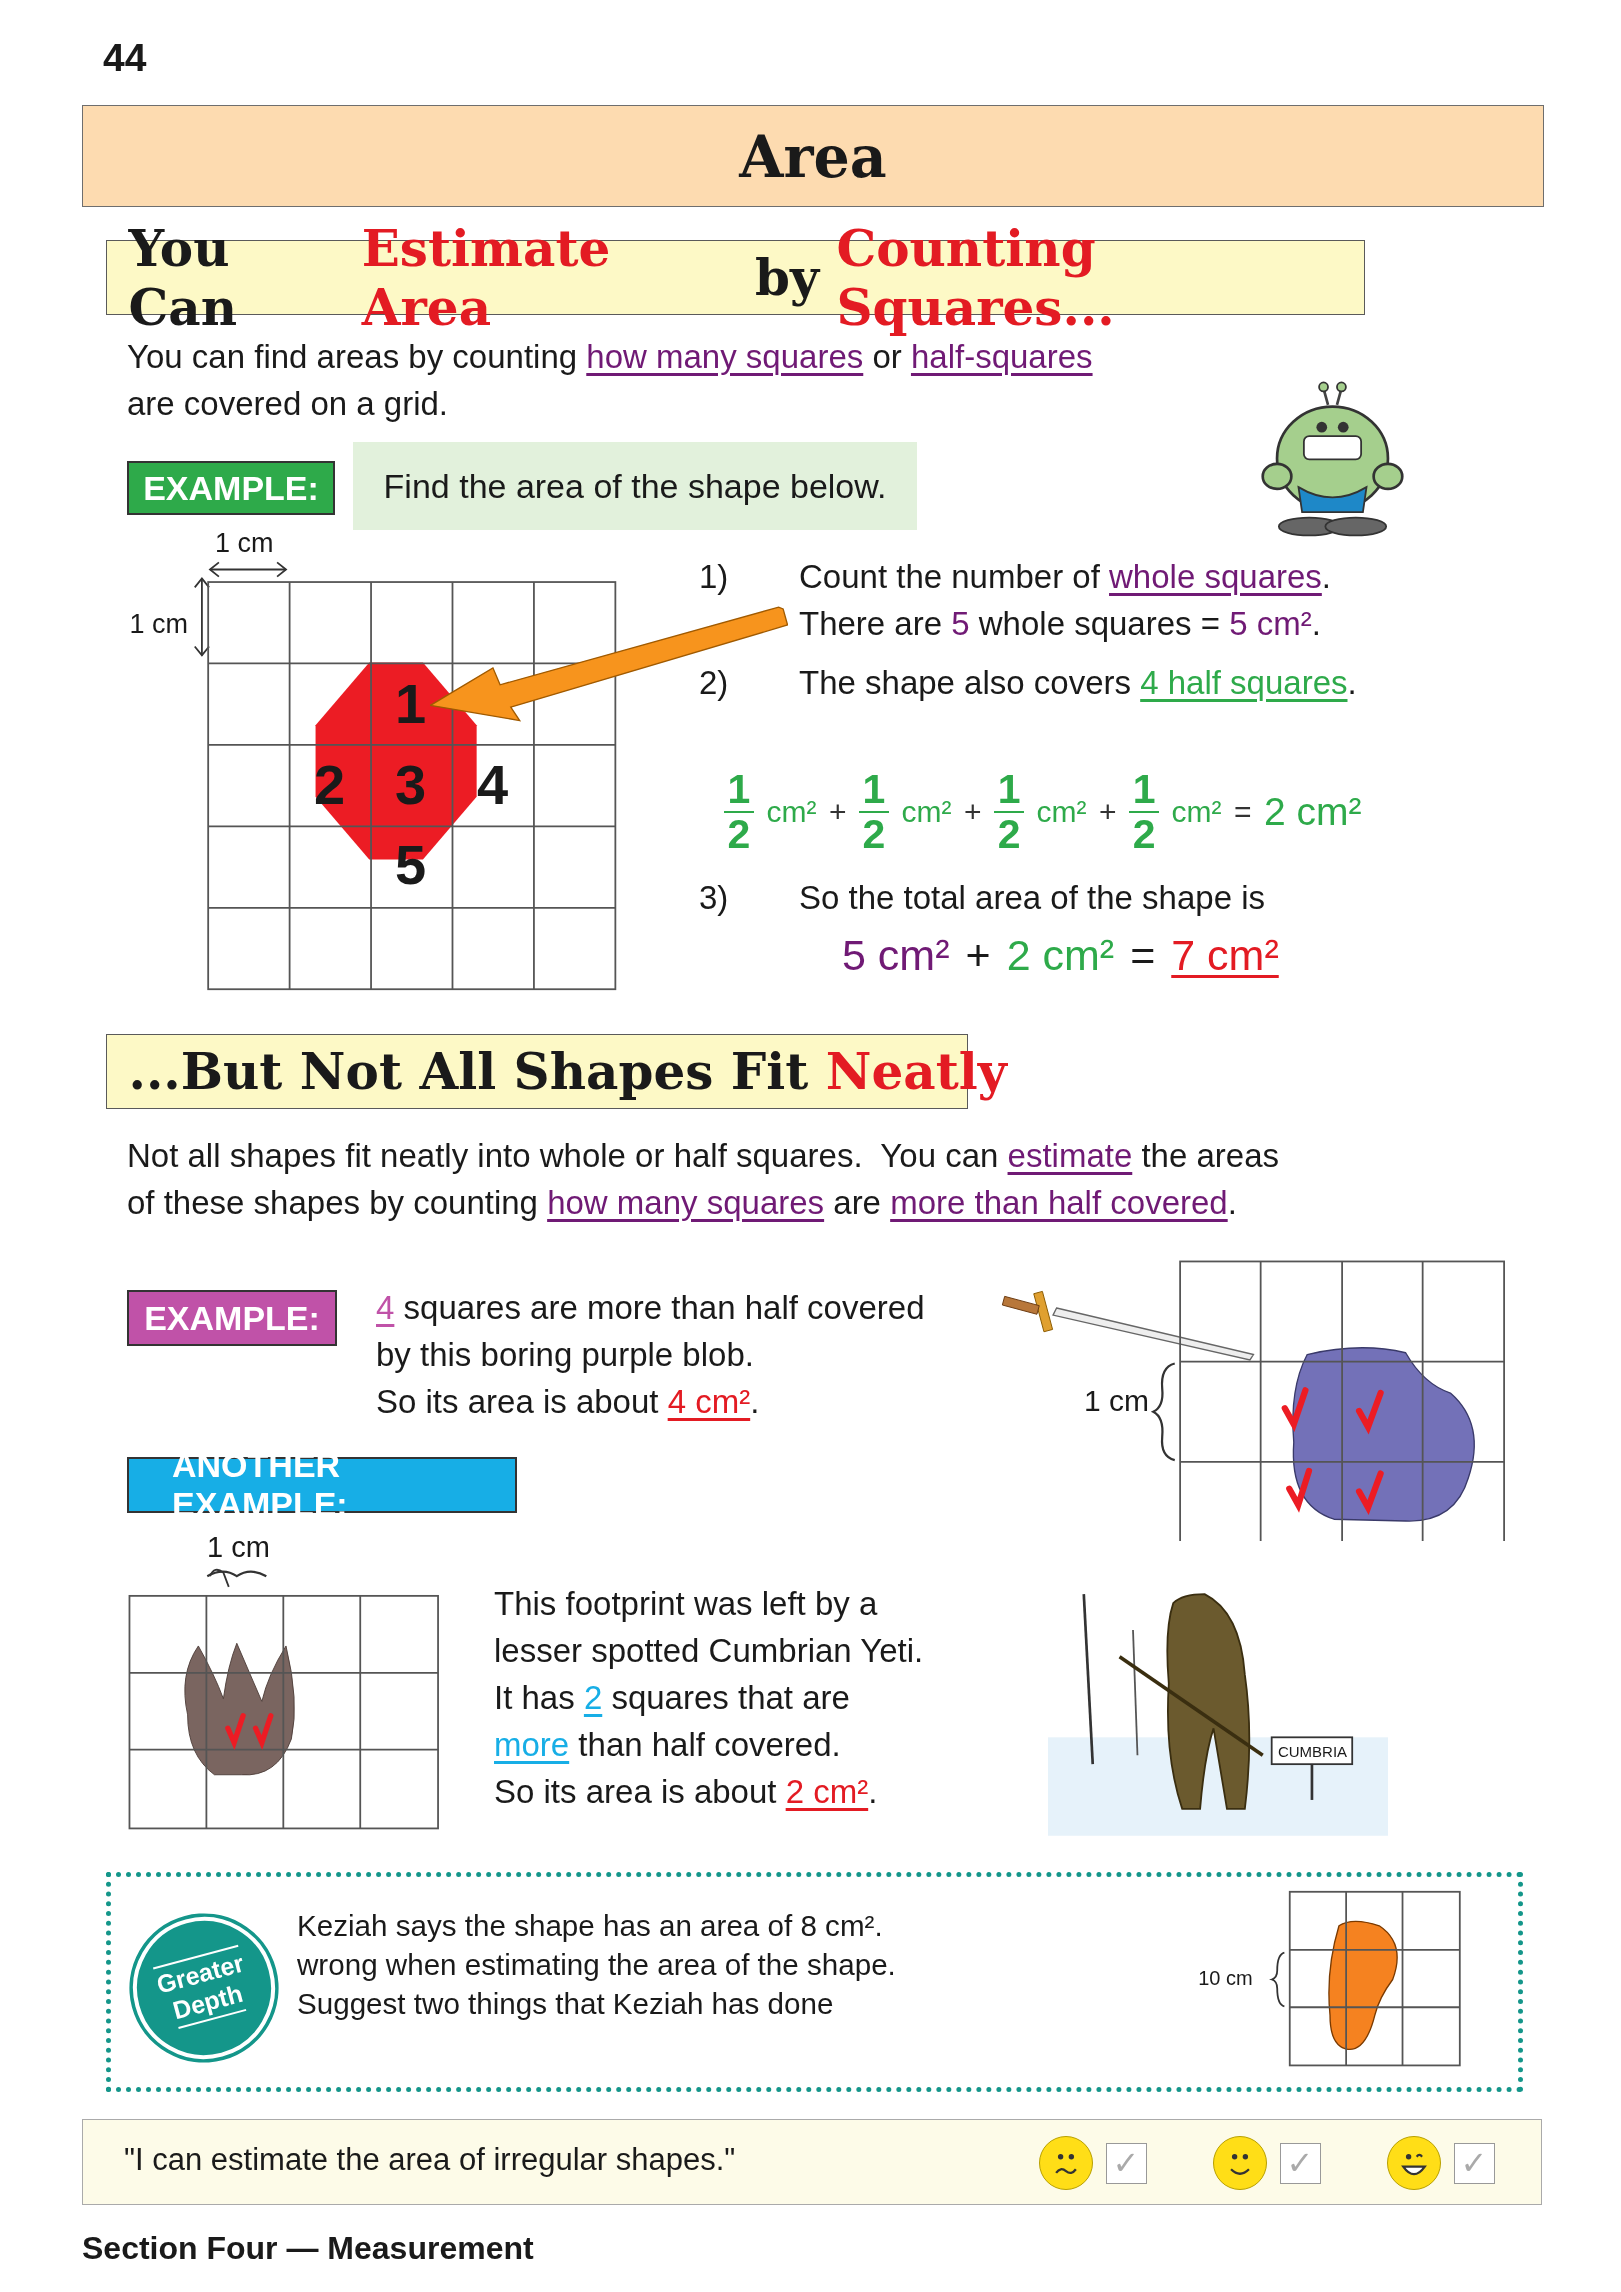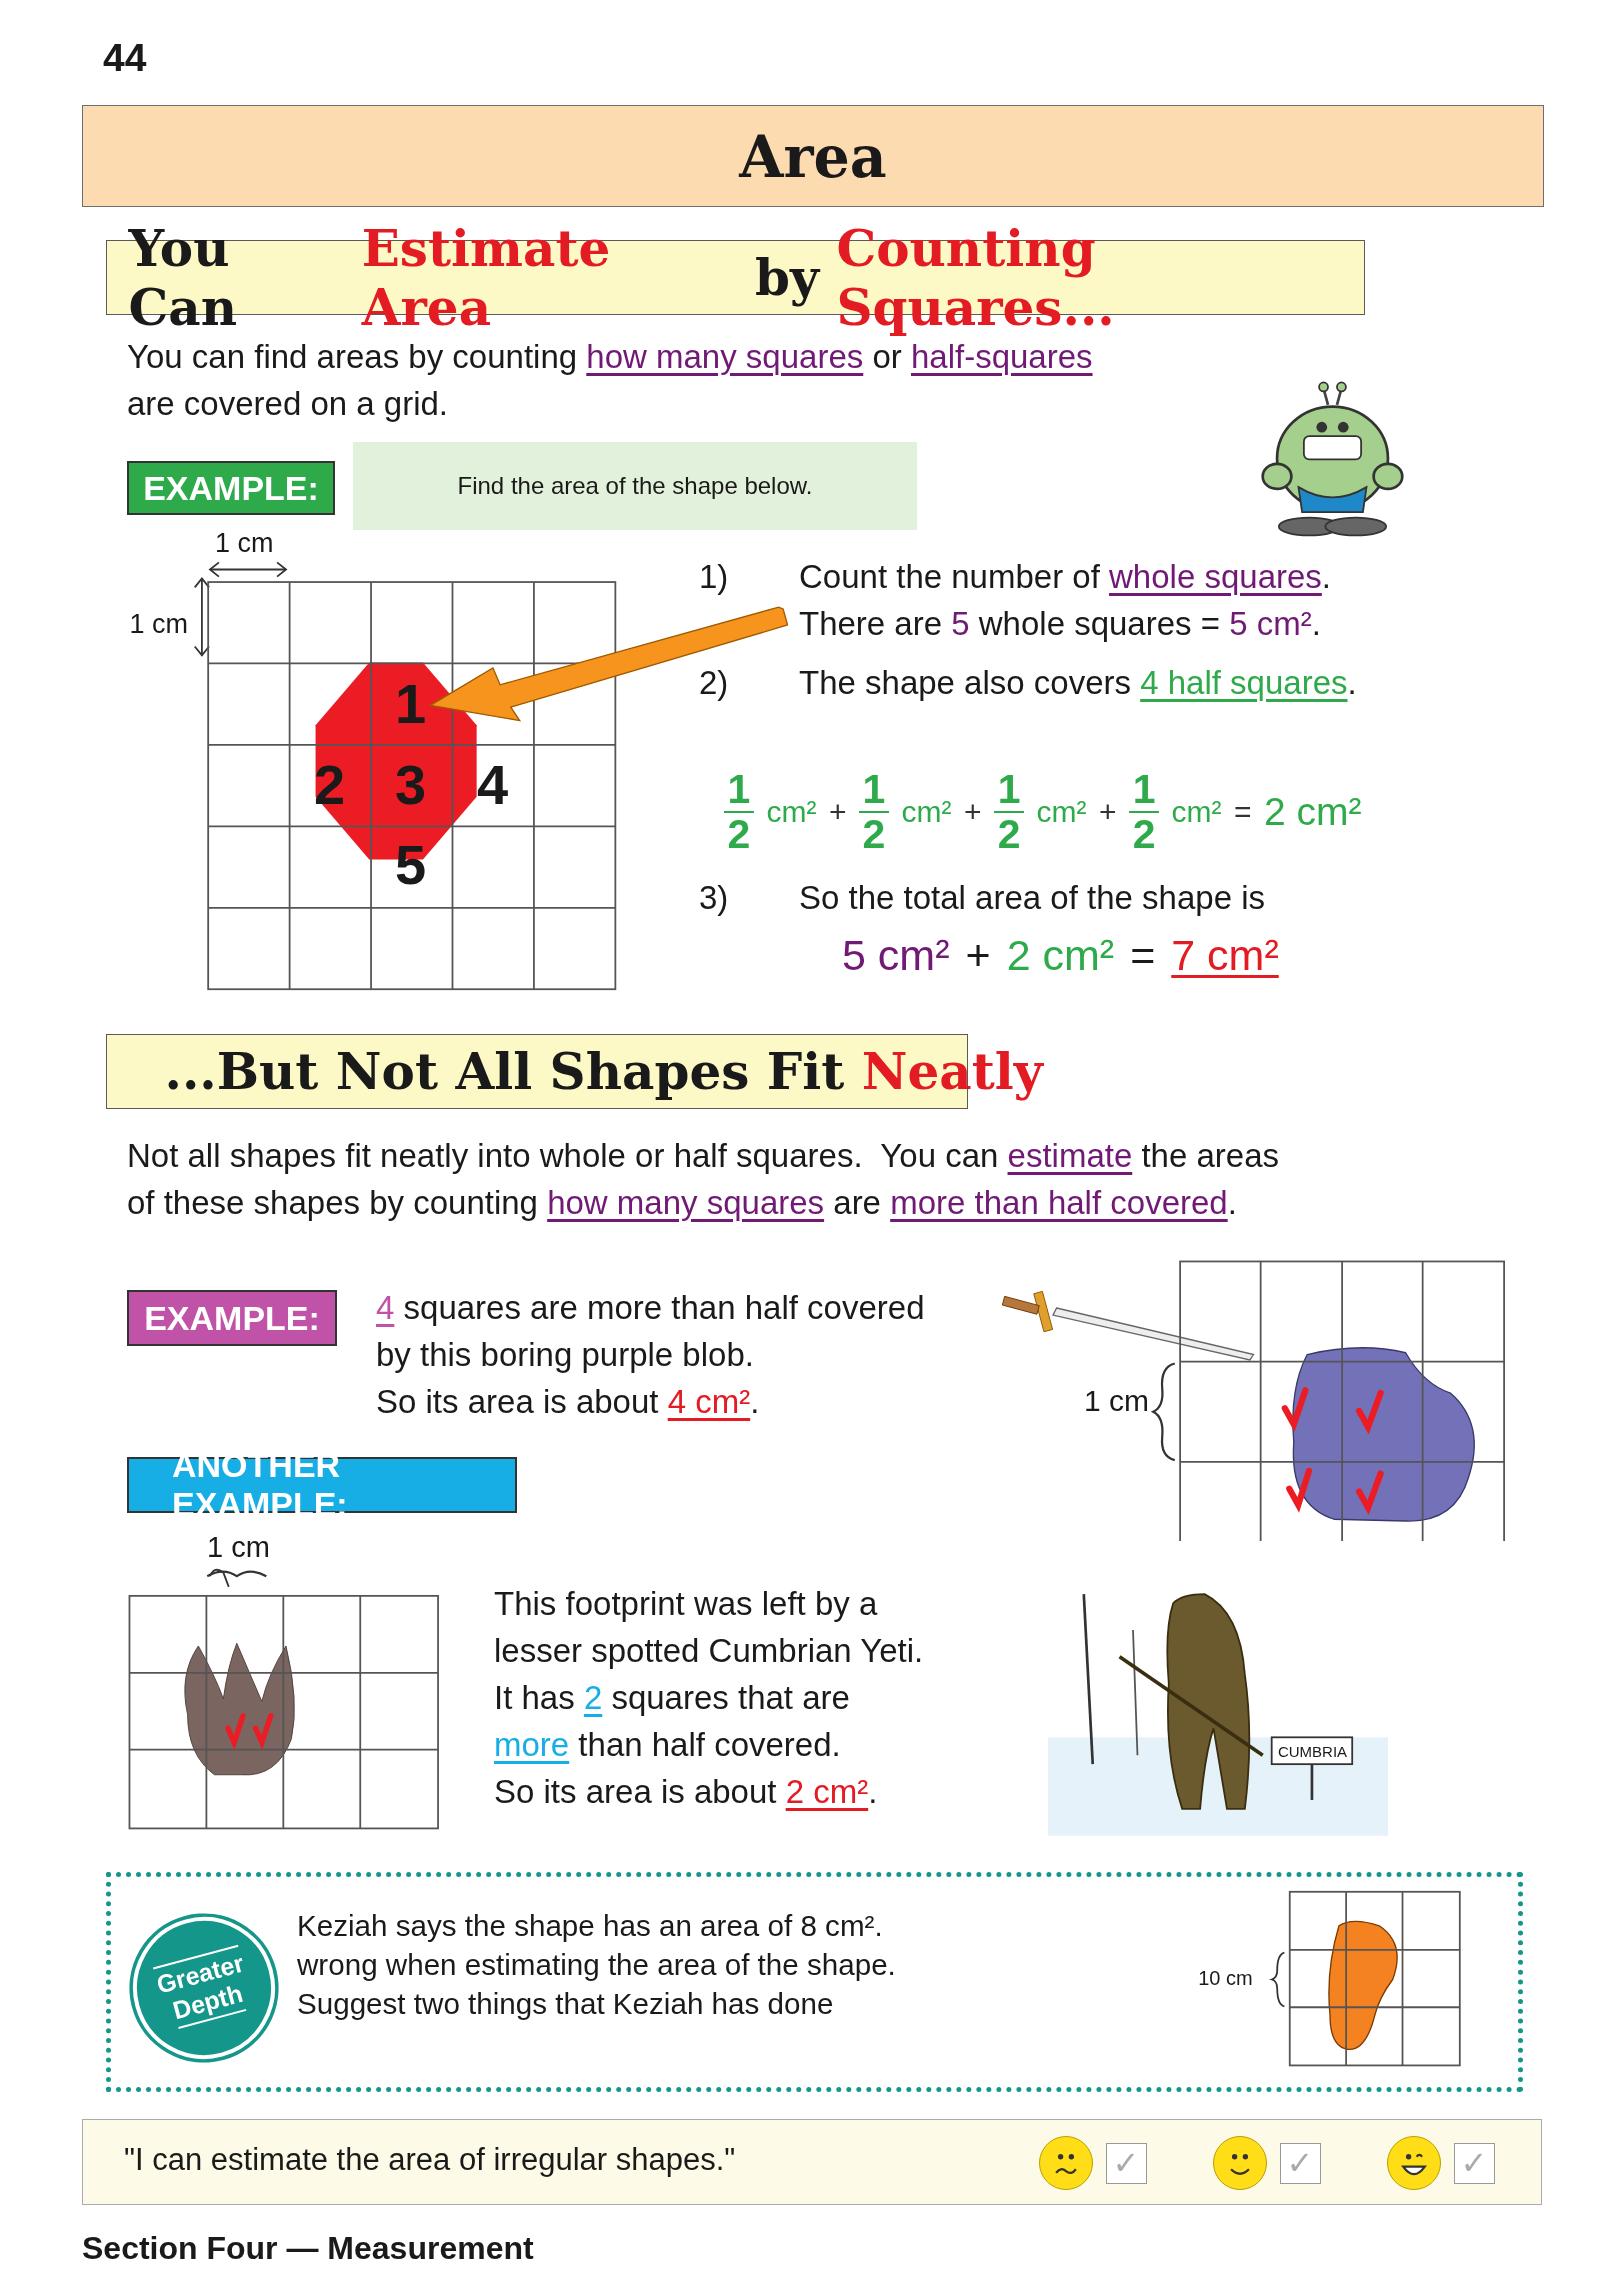--- a/index.html
+++ b/index.html
@@ -54,21 +54,21 @@
     <rect x="58" y="65" width="64" height="26" rx="6" fill="#fff" stroke="#333" stroke-width="2"></rect>
     <circle cx="78" cy="55" r="6" fill="#333"></circle>
       <circle cx="102" cy="55" r="6" fill="#333"></circle>
     <path d="M52 122 Q90 145 128 122 L124 150 L56 150 Z" fill="#1e88c8" stroke="#333" stroke-width="2"></path>
     <ellipse cx="64" cy="166" rx="34" ry="10" fill="#666" stroke="#333" stroke-width="2"></ellipse>
     <ellipse cx="116" cy="166" rx="34" ry="10" fill="#666" stroke="#333" stroke-width="2"></ellipse>
   </svg>
 </div>
 
 <div class="abs tag" style="left:127px;top:461px;width:208px;height:54px;background:#2eaa4a;">EXAMPLE:</div>
-<div class="abs" style="left:353px;top:442px;width:564px;height:88px;background:#e2f1dc;display:flex;align-items:center;justify-content:center;font-size:24px;">Find the area of the shape below.</div>
+<div class="abs" style="left:353px;top:442px;width:564px;height:88px;background:#e2f1dc;display:flex;align-items:center;justify-content:center;font-size:34px;">Find the area of the shape below.</div>
 
 <div class="abs" style="left:116px;top:528px;width:528px;height:475px;">
   <svg width="528" height="475" viewBox="0 0 590 530">
 
     <line x1="105" y1="46" x2="190" y2="46" stroke="#333" stroke-width="2"></line>
     <path d="M115 38 L105 46 L115 54 M180 38 L190 46 L180 54" stroke="#333" stroke-width="2" fill="none"></path>
     <line x1="96" y1="56" x2="96" y2="142" stroke="#333" stroke-width="2"></line>
     <path d="M88 66 L96 56 L104 66 M88 132 L96 142 L104 132" stroke="#333" stroke-width="2" fill="none"></path>
 
     <polygon points="283,150 343,150 403,220 403,300 343,370 283,370 223,300 223,220" fill="#ec1c24"></polygon>
@@ -150,21 +150,21 @@
 
 <div class="abs" style="left:842px;top:931px;display:flex;gap:16px;font-size:43px;">
   <span class="blue">5 cm²</span>
   <span>+</span>
   <span class="green">2 cm²</span>
   <span>=</span>
   <span class="red u">7 cm²</span>
 </div>
 
 <div class="abs section-head" style="left:106px;top:1034px;width:862px;height:75px;">
-  <span style="white-space:pre;margin-left:36px;">...But Not All Shapes Fit </span>
+  <span style="white-space:pre;">...But Not All Shapes Fit </span>
   <span class="red">Neatly</span>
 </div>
 
 <div class="abs body-text" style="left:127px;top:1132px;width:1397px;">
   <span style="white-space:pre;">Not all shapes fit neatly into whole or half squares.  You can </span><span class="blue u">estimate</span><span> the areas</span><br>
   <span>of these shapes by counting </span><span class="blue u">how many squares</span><span style="white-space:pre;"> are </span><span class="blue u">more than half covered</span><span>.</span>
 </div>
 
 <div class="abs tag" style="left:127px;top:1290px;width:210px;height:56px;background:#c052a8;">EXAMPLE:</div>
 <div class="abs body-text" style="left:376px;top:1284px;width:627px;">

